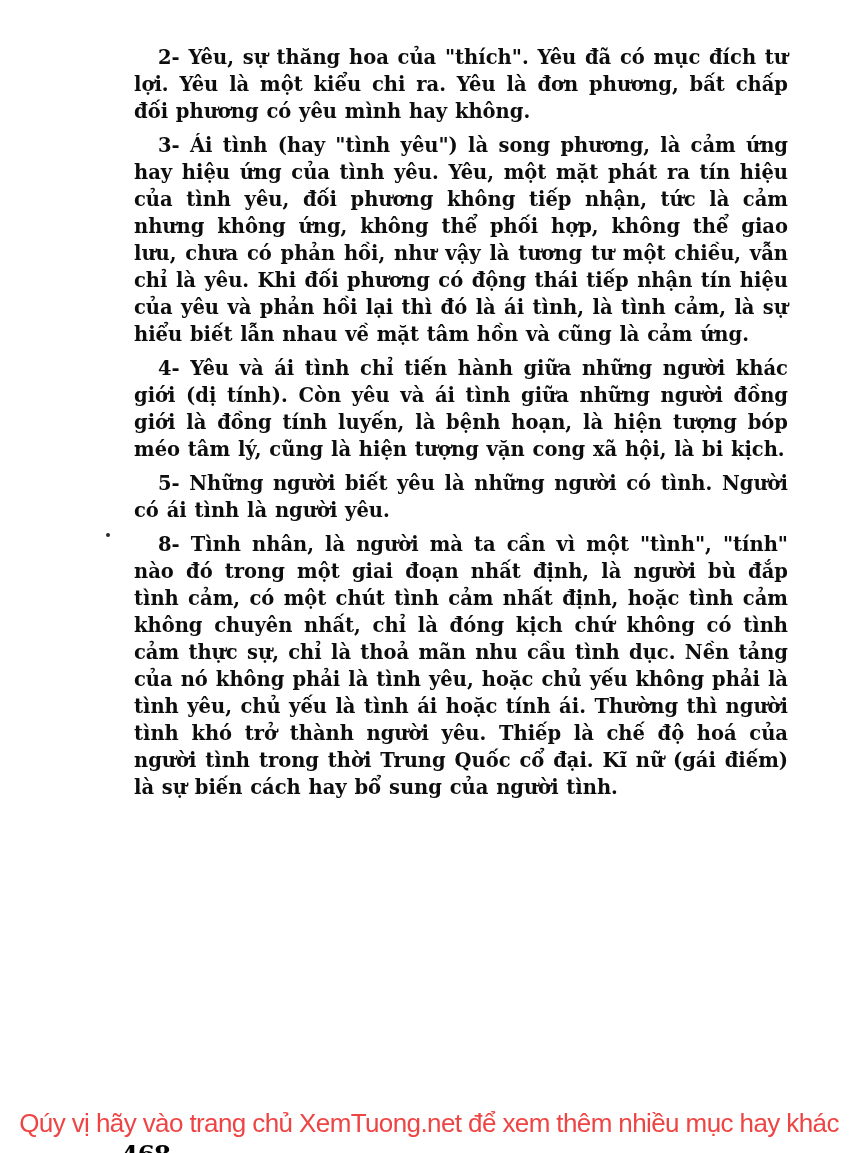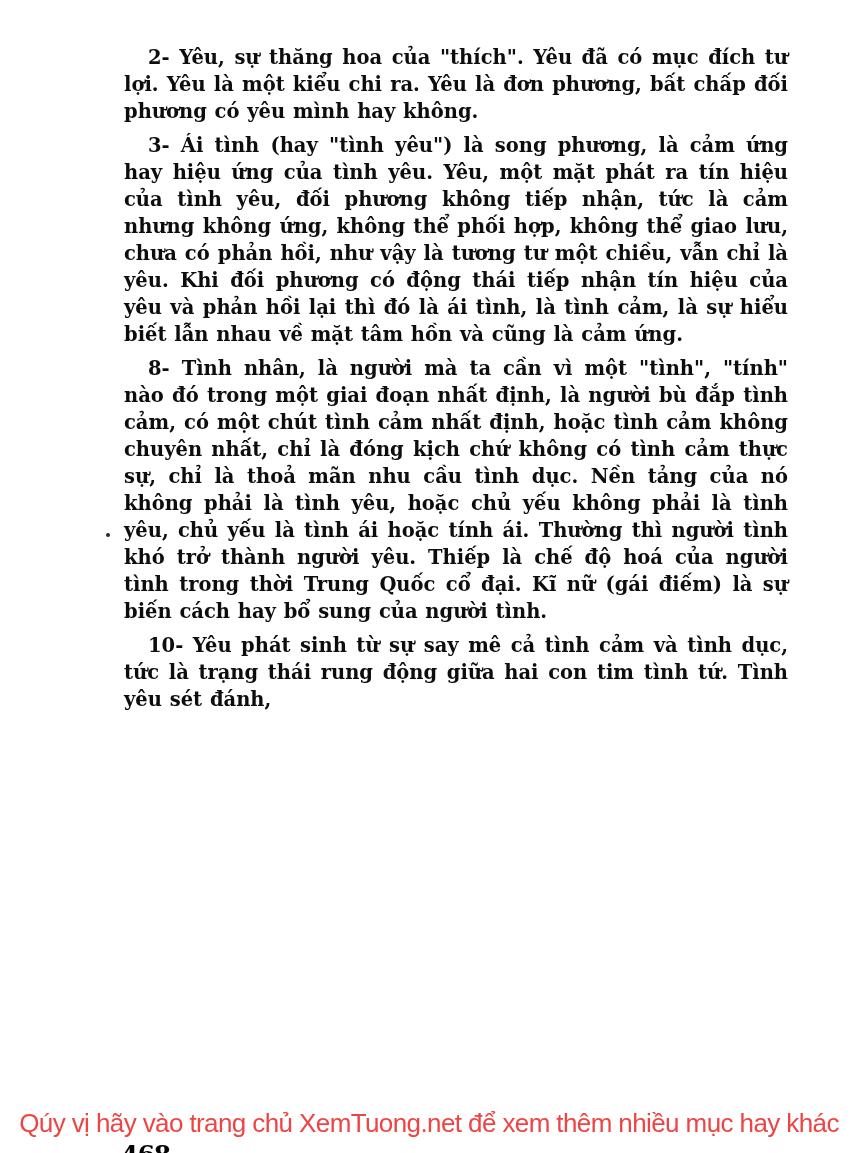--- a/index.html
+++ b/index.html
@@ -18,21 +18,21 @@
     top: 44px;
     width: 666px;
     z-index: 2;
     color: #0d0d0d;
     font-size: 19.5px;
     font-weight: 700;
     line-height: 27px;
     text-align: justify;
   }
   .content p {
-    margin: 0 0 7px 2px;
+    margin: 0 0 7px 12px;
     text-indent: 24px;
     word-spacing: 1px;
   }
   .watermark {
     position: absolute;
     left: 66px;
     top: 520px;
     z-index: 1;
     opacity: 0.9;
   }
@@ -76,21 +76,22 @@
 <body>
 
 <div class="page">
 
 
   <div class="scan-dot"></div>
 
   <div class="content">
     <p>2- Yêu, sự thăng hoa của "thích". Yêu đã có mục đích tư lợi. Yêu là một kiểu chi ra. Yêu là đơn phương, bất chấp đối phương có yêu mình hay không.</p>
     <p>3- Ái tình (hay "tình yêu") là song phương, là cảm ứng hay hiệu ứng của tình yêu. Yêu, một mặt phát ra tín hiệu của tình yêu, đối phương không tiếp nhận, tức là cảm nhưng không ứng, không thể phối hợp, không thể giao lưu, chưa có phản hồi, như vậy là tương tư một chiều, vẫn chỉ là yêu. Khi đối phương có động thái tiếp nhận tín hiệu của yêu và phản hồi lại thì đó là ái tình, là tình cảm, là sự hiểu biết lẫn nhau về mặt tâm hồn và cũng là cảm ứng.</p>
+    <p>4- Yêu và ái tình chỉ tiến hành giữa những người khác giới (dị tính). Còn yêu và ái tình giữa những người đồng giới là đồng tính luyến, là bệnh hoạn, là hiện tượng bóp méo tâm lý, cũng là hiện tượng vặn cong xã hội, là bi kịch.</p>
+    <p>5- Những người biết yêu là những người có tình. Người có ái tình là người yêu.</p>
     <p>8- Tình nhân, là người mà ta cần vì một "tình", "tính" nào đó trong một giai đoạn nhất định, là người bù đắp tình cảm, có một chút tình cảm nhất định, hoặc tình cảm không chuyên nhất, chỉ là đóng kịch chứ không có tình cảm thực sự, chỉ là thoả mãn nhu cầu tình dục. Nền tảng của nó không phải là tình yêu, hoặc chủ yếu không phải là tình yêu, chủ yếu là tình ái hoặc tính ái. Thường thì người tình khó trở thành người yêu. Thiếp là chế độ hoá của người tình trong thời Trung Quốc cổ đại. Kĩ nữ (gái điếm) là sự biến cách hay bổ sung của người tình.</p>
-    <p>10- Yêu phát sinh từ sự say mê cả tình cảm và tình dục, tức là trạng thái rung động giữa hai con tim tình tứ. Tình yêu sét đánh,</p>
   </div>
 
   <div class="page-number">468</div>
 
   <div class="footer-line">Qúy vị hãy vào trang chủ XemTuong.net để xem thêm nhiều mục hay khác</div>
 
 </div>
 
 </body></html>

